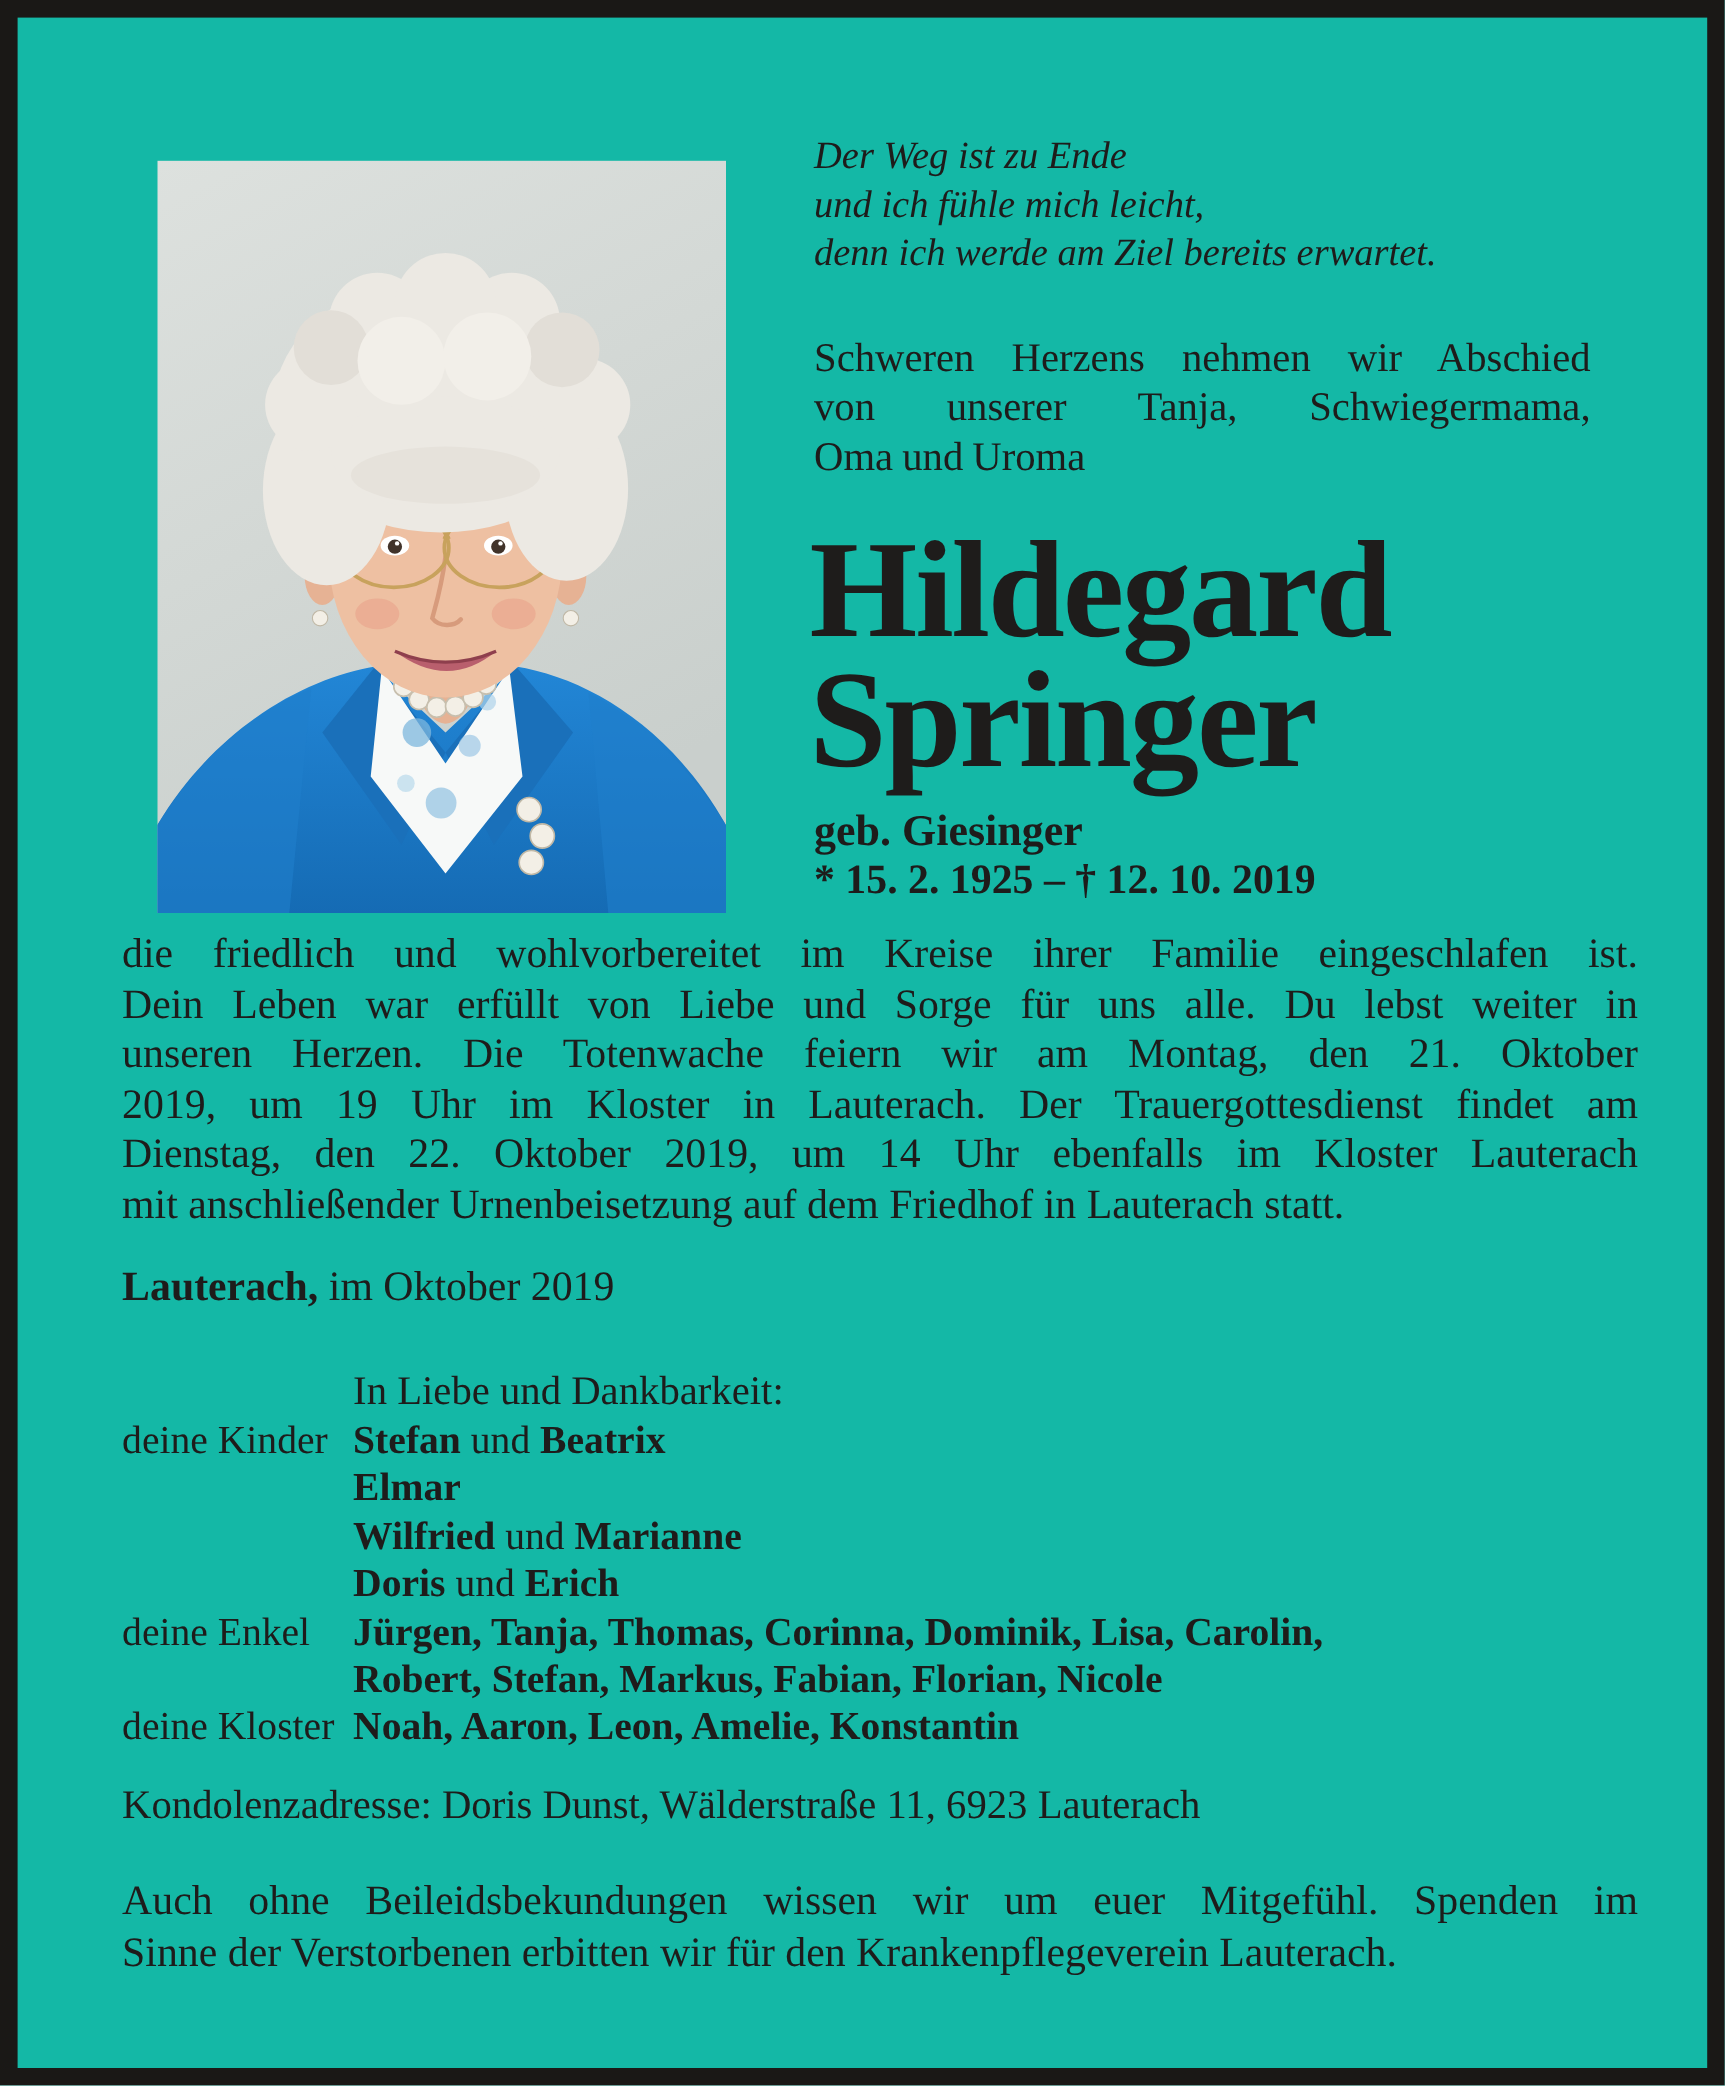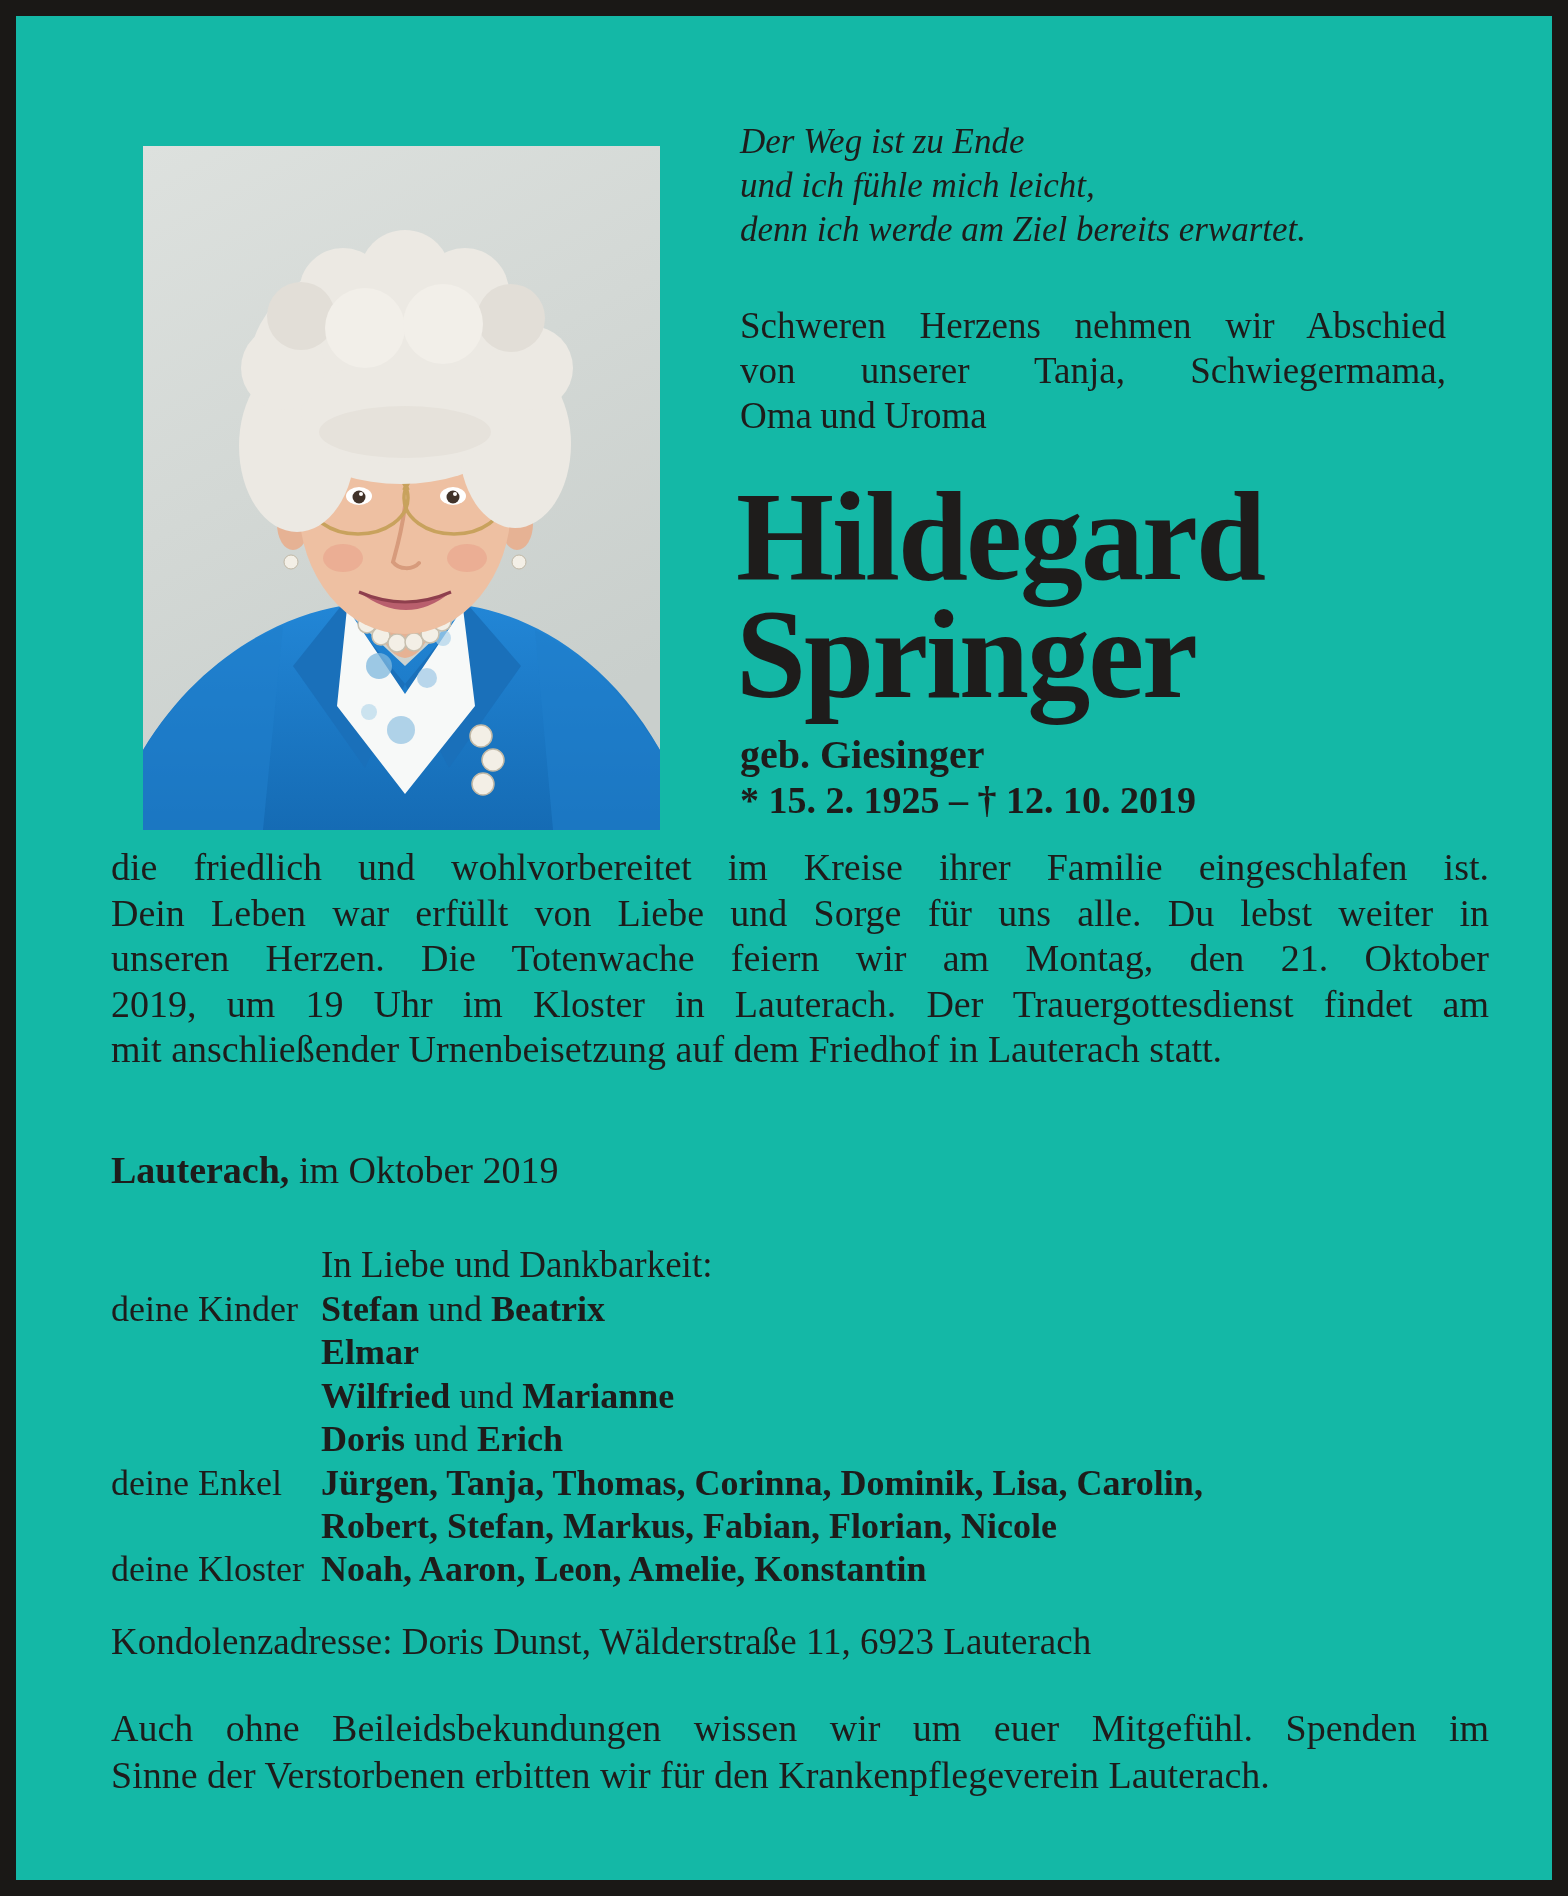--- a/index.html
+++ b/index.html
@@ -161,20 +161,21 @@
 
   <div class="abs maiden">geb. Giesinger</div>
 
   <div class="abs dates"><span>* 15. 2. 1925</span><span> – </span><span>† 12. 10. 2019</span></div>
 
   <div class="abs bodypar">
     <div class="jline">die friedlich und wohlvorbereitet im Kreise ihrer Familie eingeschlafen ist.</div>
     <div class="jline">Dein Leben war erfüllt von Liebe und Sorge für uns alle. Du lebst weiter in</div>
     <div class="jline">unseren Herzen. Die Totenwache feiern wir am Montag, den 21. Oktober</div>
     <div class="jline">2019, um 19 Uhr im Kloster in Lauterach. Der Trauergottesdienst findet am</div>
+    <div class="jline">Dienstag, den 22. Oktober 2019, um 14 Uhr ebenfalls im Kloster Lauterach</div>
     <div>mit anschließender Urnenbeisetzung auf dem Friedhof in Lauterach statt.</div>
   </div>
 
   <div class="abs dateline"><span class="b">Lauterach,</span><span> im Oktober 2019</span></div>
 
   <div class="abs closing">In Liebe und Dankbarkeit:</div>
 
   <div class="abs family" id="family-rows">
       <div class="frow">
         <div class="flabel">deine Kinder</div>

